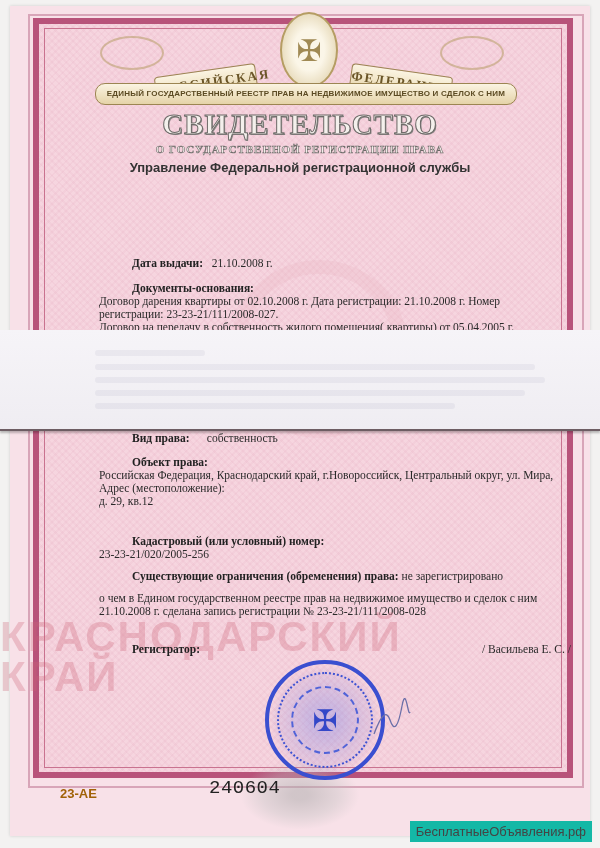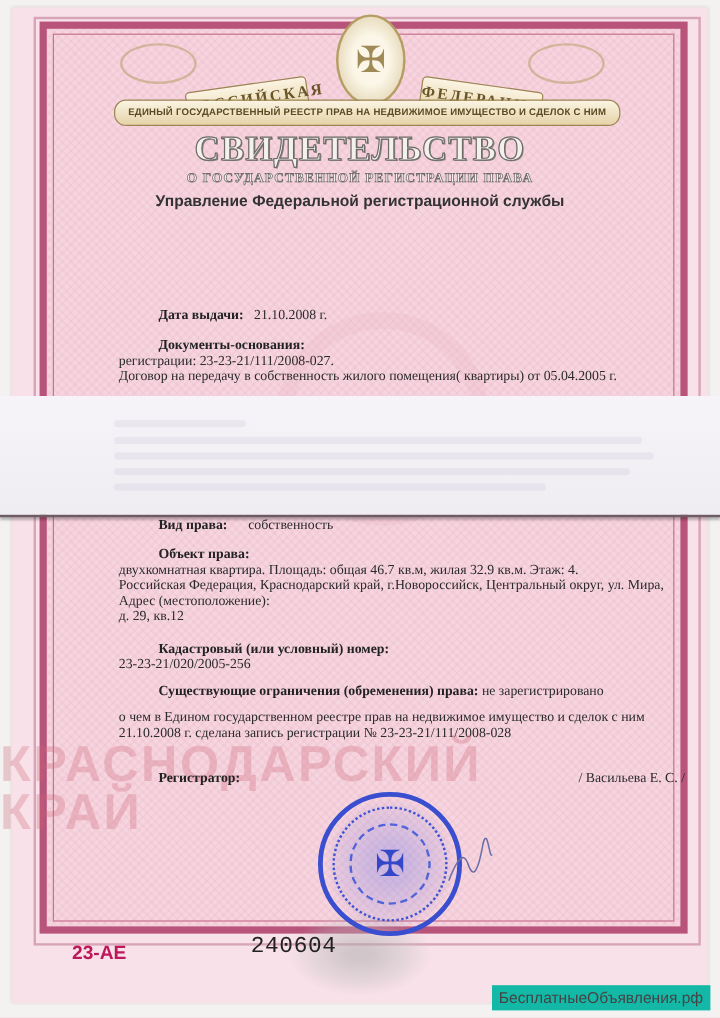--- a/index.html
+++ b/index.html
@@ -125,21 +125,21 @@
   .signature {
     position:absolute; left:372px; top:698px; width:40px; height:40px;
   }
   .rosette {
     position:absolute; left:240px; top:760px; width:120px; height:70px;
     border-radius:50%;
     background:radial-gradient(ellipse, rgba(170,170,170,0.5) 10%, rgba(190,190,190,0.35) 45%, transparent 70%);
   }
   .serial-prefix {
     position:absolute; left:60px; top:786px;
-    font-family:"Liberation Sans", sans-serif; font-weight:bold; font-size:16px; color:#be185d;
+    font-family:"Liberation Sans", sans-serif; font-weight:bold; font-size:13px; color:#a16207;
   }
   .serial-number {
     position:absolute; left:209px; top:777px;
     font-family:"Liberation Mono", monospace; font-size:19px; color:#222; letter-spacing:0.5px;
   }
   .site-tag {
     position:absolute; right:8px; bottom:6px;
     background:#14b8a6; padding:3px 6px;
     font-family:"Liberation Sans", sans-serif; font-size:13px; color:#444;
   }
@@ -171,40 +171,40 @@
   <div>Управление Федеральной регистрационной службы</div>
 </div>
 
 <div class="field" style="top:257px;">
   <span class="lbl">Дата выдачи:</span>
   &nbsp;&nbsp;<span>21.10.2008 г.</span>
 </div>
 
 <div class="field" style="top:282px;">
   <div class="lbl">Документы-основания:</div>
+  <div>Договор дарения квартиры от 02.10.2008 г. Дата регистрации: 21.10.2008 г. Номер</div>
   <div>регистрации: 23-23-21/111/2008-027.</div>
   <div>Договор на передачу в собственность жилого помещения( квартиры) от 05.04.2005 г.</div>
 </div>
 
 <div class="cover-band">
   <div class="ghost-line" style="top:20px;width:110px;"></div>
   <div class="ghost-line" style="top:34px;width:440px;"></div>
   <div class="ghost-line" style="top:47px;width:450px;"></div>
   <div class="ghost-line" style="top:60px;width:430px;"></div>
   <div class="ghost-line" style="top:73px;width:360px;"></div>
 </div>
 
 <div class="field" style="top:432px;">
   <span class="lbl">Вид права:</span>
   &nbsp;&nbsp;&nbsp;&nbsp;&nbsp;<span>собственность</span>
 </div>
 
 <div class="field" style="top:456px;">
   <div class="lbl">Объект права:</div>
-  <div>двухкомнатная квартира. Площадь: общая 46.7 кв.м, жилая 32.9 кв.м. Этаж: 4.</div>
   <div>Российская Федерация, Краснодарский край, г.Новороссийск, Центральный округ, ул. Мира,</div>
   <div>Адрес (местоположение):</div>
   <div>д. 29, кв.12</div>
 </div>
 
 <div class="field" style="top:535px;">
   <div class="lbl">Кадастровый (или условный) номер:</div>
   <div>23-23-21/020/2005-256</div>
 </div>
 

